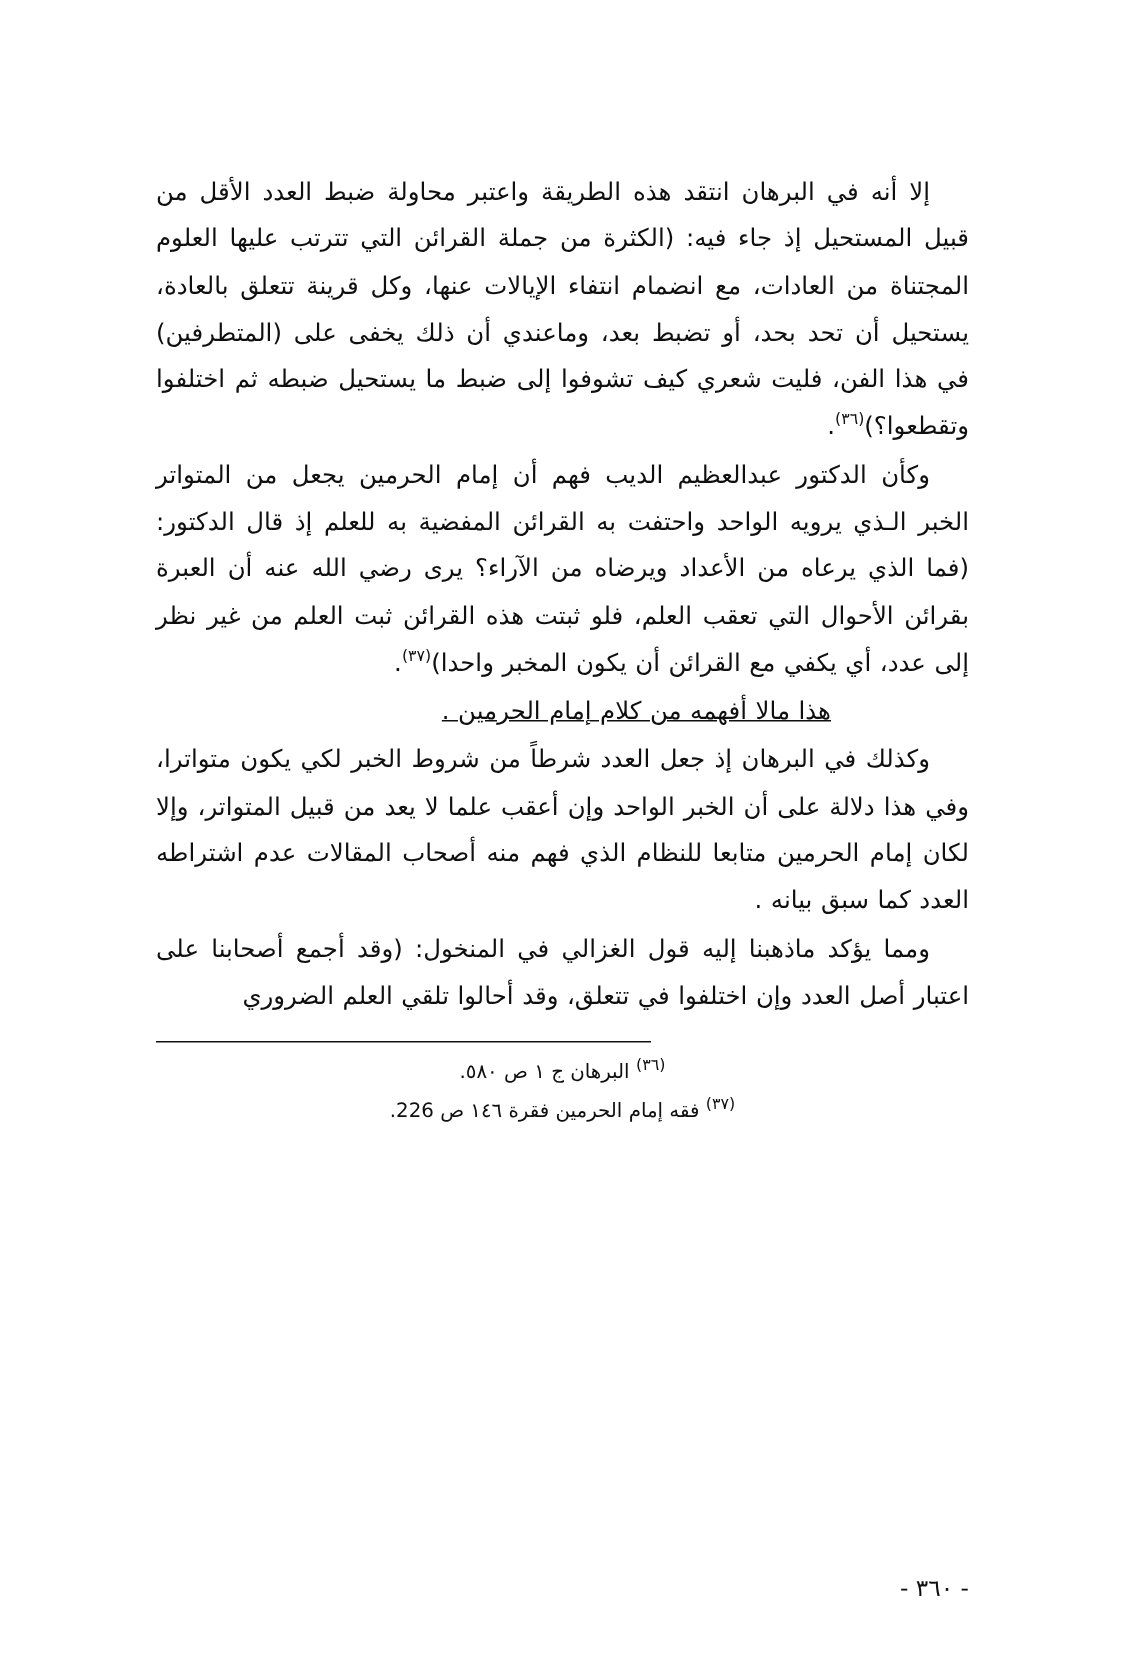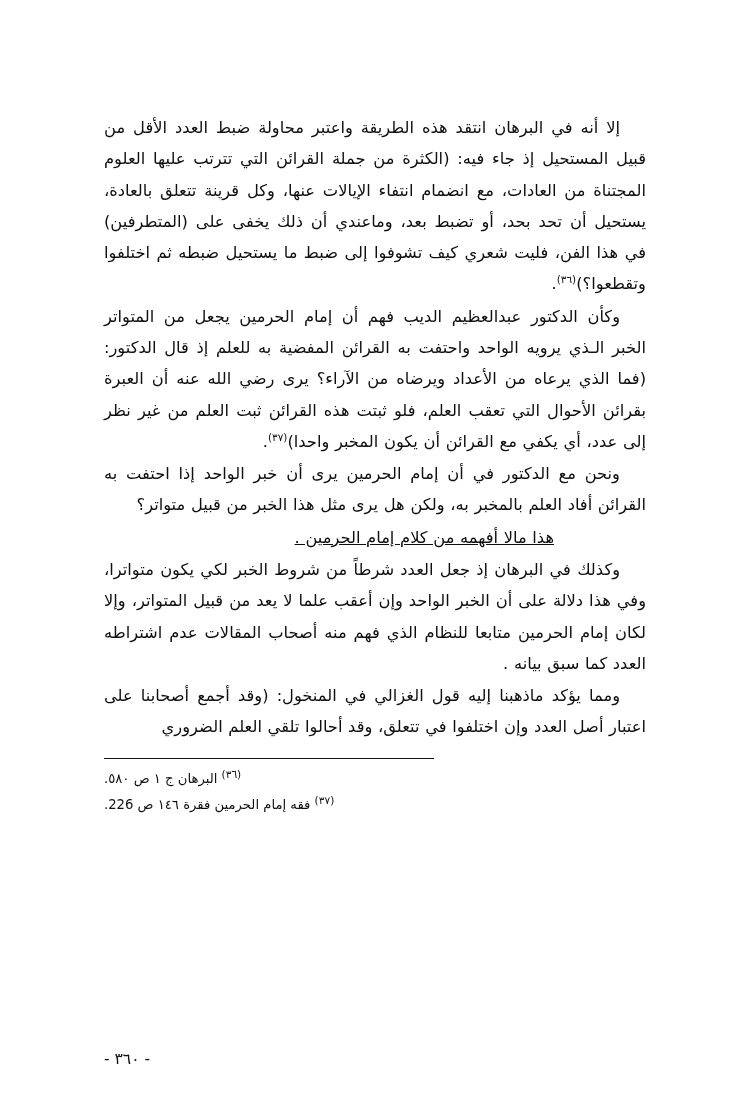--- a/index.html
+++ b/index.html
@@ -49,52 +49,51 @@
     margin: 14px 0 6px 0;
     border: none;
     border-top: 1px solid #111;
     width: 330px;
     margin-right: auto;
     margin-left: 0;
   }
   .footnotes {
     font-size: 13.2px;
     line-height: 1.78;
-    text-align: left;
+    text-align: center;
   }
   .footnote {
     margin: 0;
     white-space: nowrap;
   }
   .fn-num {
     font-size: 10.6px;
     vertical-align: super;
   }
   .spacer {
     flex: 1 1 auto;
   }
   .page-number {
-    text-align: left;
+    text-align: right;
     font-size: 15.5px;
     letter-spacing: 1px;
     padding-bottom: 6px;
   }
 </style>
 </head>
 <body>
 
 <div class="page">
 
   <div class="body-text">
 
     <p class="para"><span>إلا أنه في البرهان انتقد هذه الطريقة واعتبر محاولة ضبط العدد الأقل من قبيل المستحيل إذ جاء فيه: (الكثرة من جملة القرائن التي تترتب عليها العلوم المجتناة من العادات، مع انضمام انتفاء الإيالات عنها، وكل قرينة تتعلق بالعادة، يستحيل أن تحد بحد، أو تضبط بعد، وماعندي أن ذلك يخفى على (المتطرفين) في هذا الفن، فليت شعري كيف تشوفوا إلى ضبط ما يستحيل ضبطه ثم اختلفوا وتقطعوا؟)</span><span class="sup">(٣٦)</span><span>.</span></p>
 
     <p class="para"><span>وكأن الدكتور عبدالعظيم الديب فهم أن إمام الحرمين يجعل من المتواتر الخبر الـذي يرويه الواحد واحتفت به القرائن المفضية به للعلم إذ قال الدكتور: (فما الذي يرعاه من الأعداد ويرضاه من الآراء؟ يرى رضي الله عنه أن العبرة بقرائن الأحوال التي تعقب العلم، فلو ثبتت هذه القرائن ثبت العلم من غير نظر إلى عدد، أي يكفي مع القرائن أن يكون المخبر واحدا)</span><span class="sup">(٣٧)</span><span>.</span></p>
 
-    <p class="para"><span>ونحن مع الدكتور في أن إمام الحرمين يرى أن خبر الواحد إذا احتفت به القرائن أفاد العلم بالمخبر به، ولكن هل يرى مثل هذا الخبر من قبيل متواتر؟</span></p>
 
     <p class="para center-ish"><span>هذا مالا أفهمه من كلام إمام الحرمين .</span></p>
 
 
     <p class="para"><span>وكذلك في البرهان إذ جعل العدد شرطاً من شروط الخبر لكي يكون متواترا، وفي هذا دلالة على أن الخبر الواحد وإن أعقب علما لا يعد من قبيل المتواتر، وإلا لكان إمام الحرمين متابعا للنظام الذي فهم منه أصحاب المقالات عدم اشتراطه العدد كما سبق بيانه .</span></p>
 
     <p class="para"><span>ومما يؤكد ماذهبنا إليه قول الغزالي في المنخول: (وقد أجمع أصحابنا على اعتبار أصل العدد وإن اختلفوا في تتعلق، وقد أحالوا تلقي العلم الضروري</span></p>
 
   </div>
 

